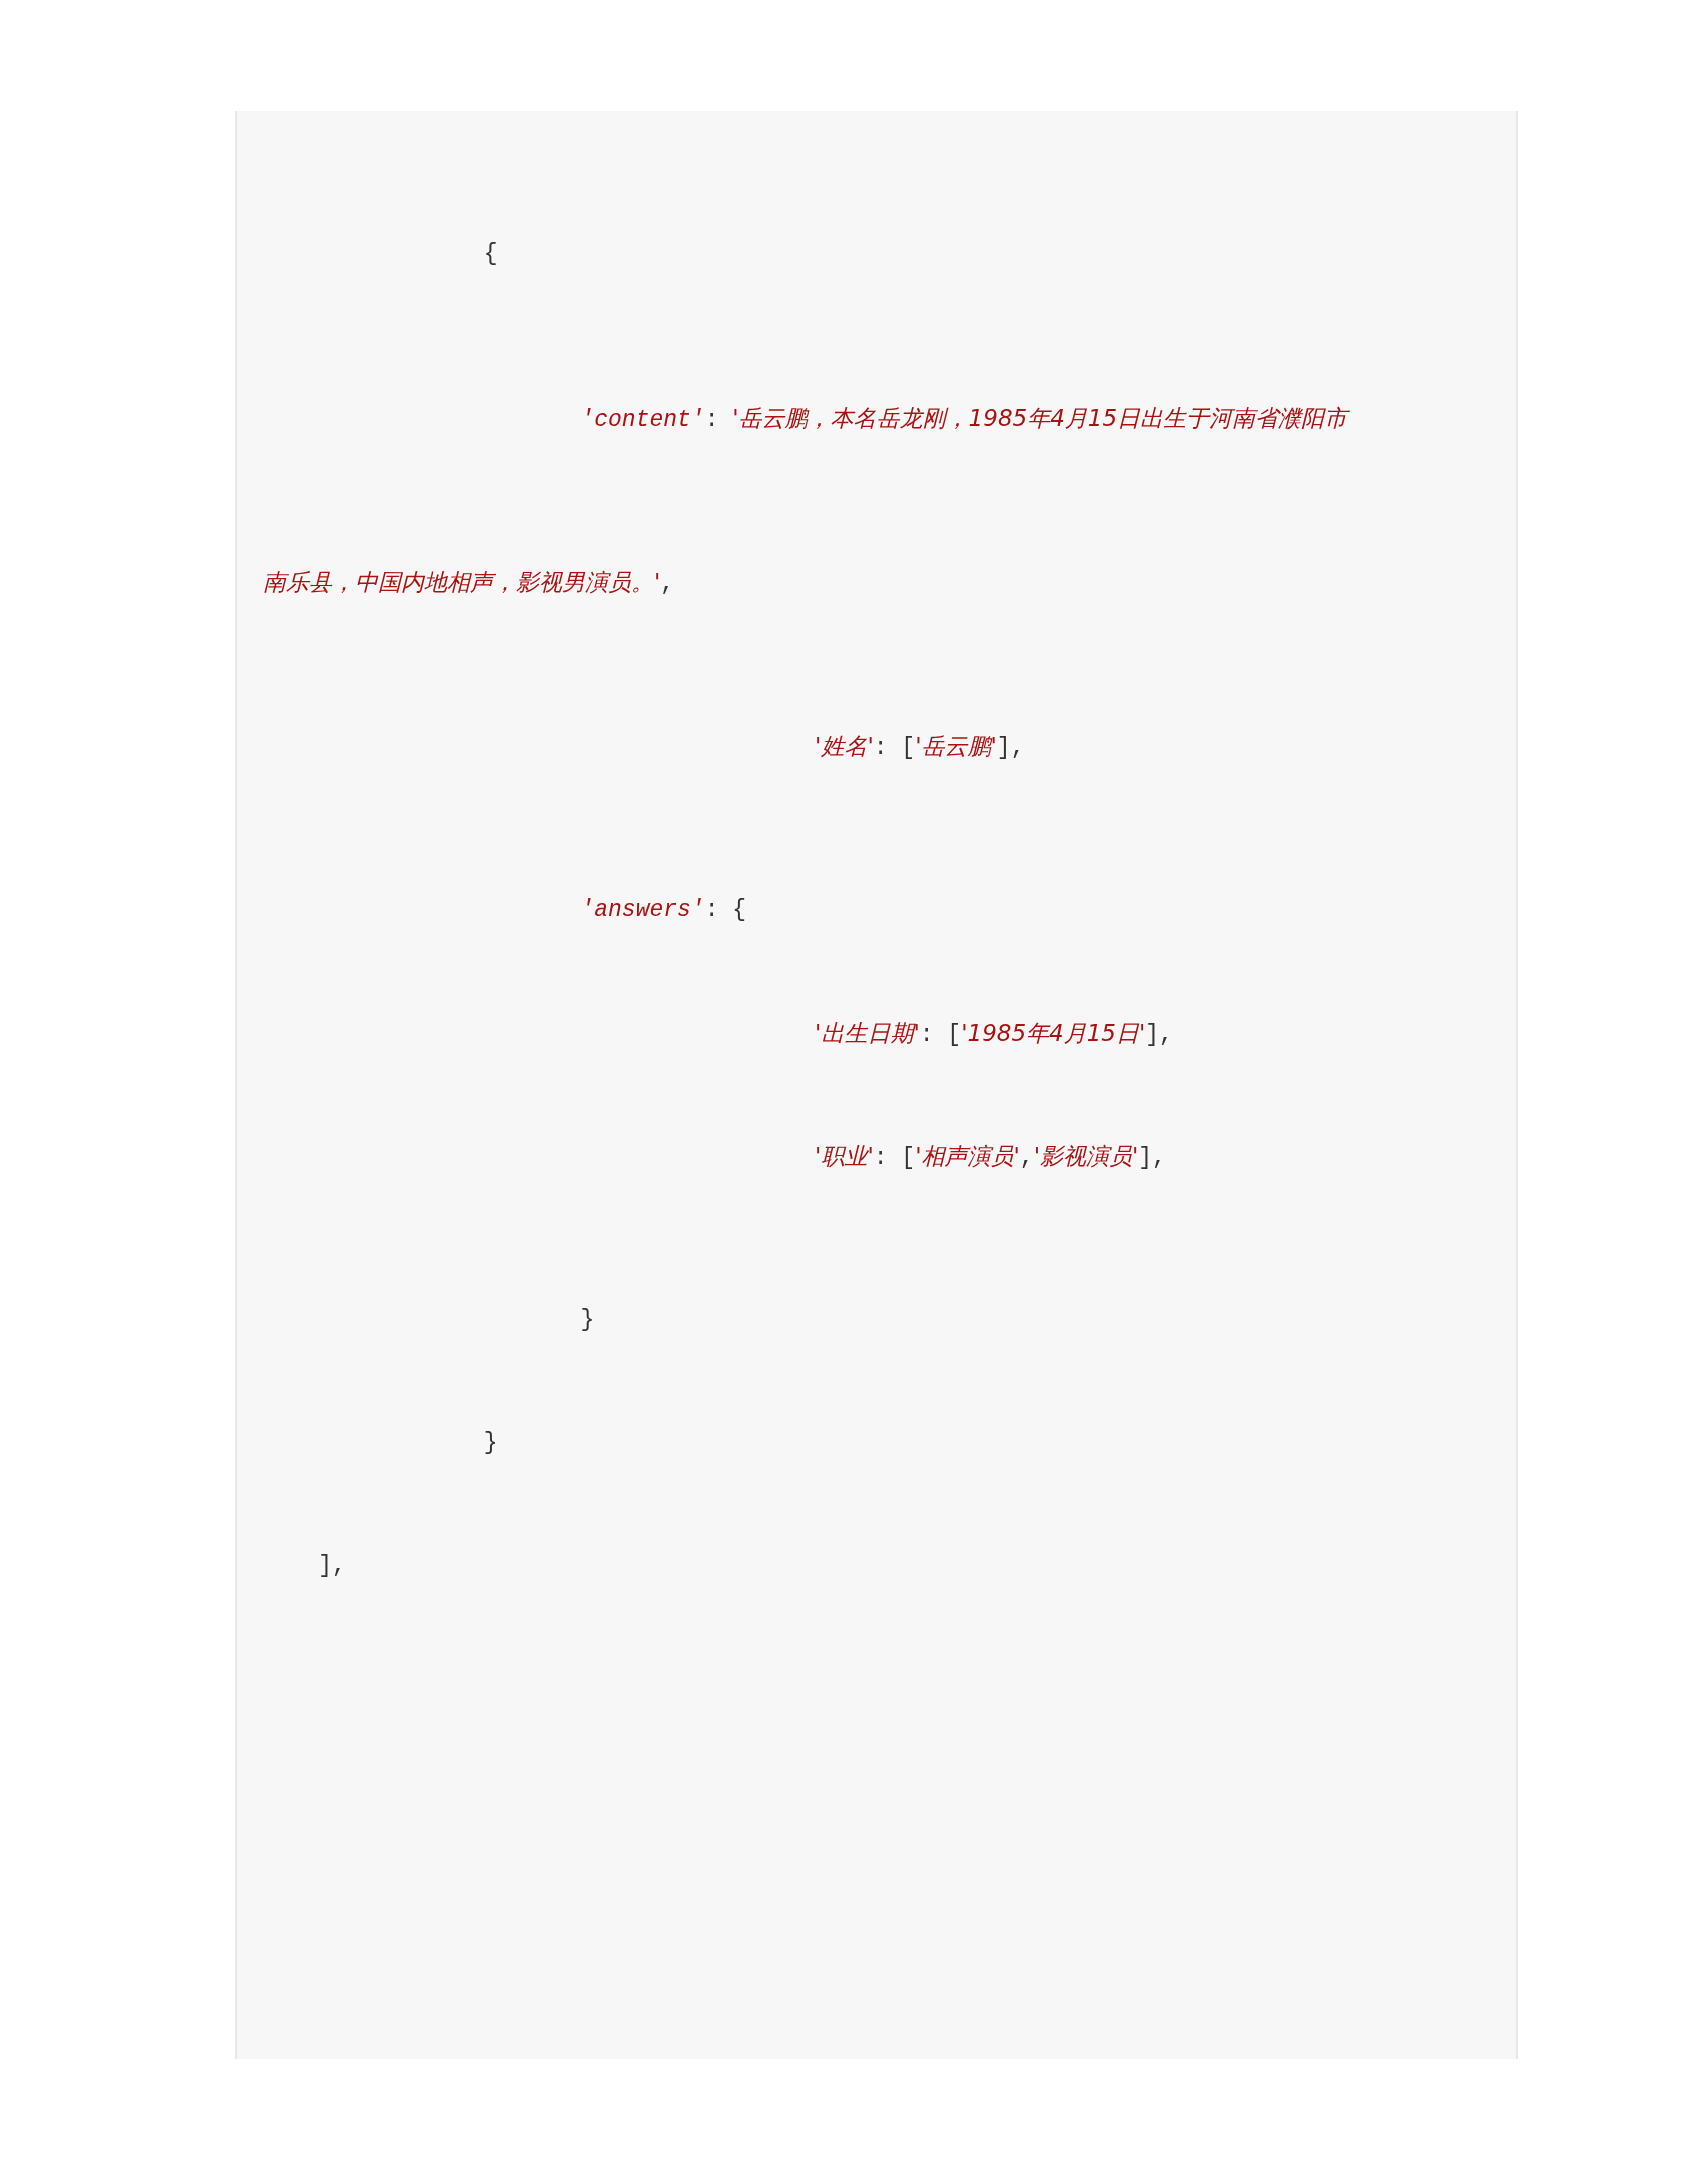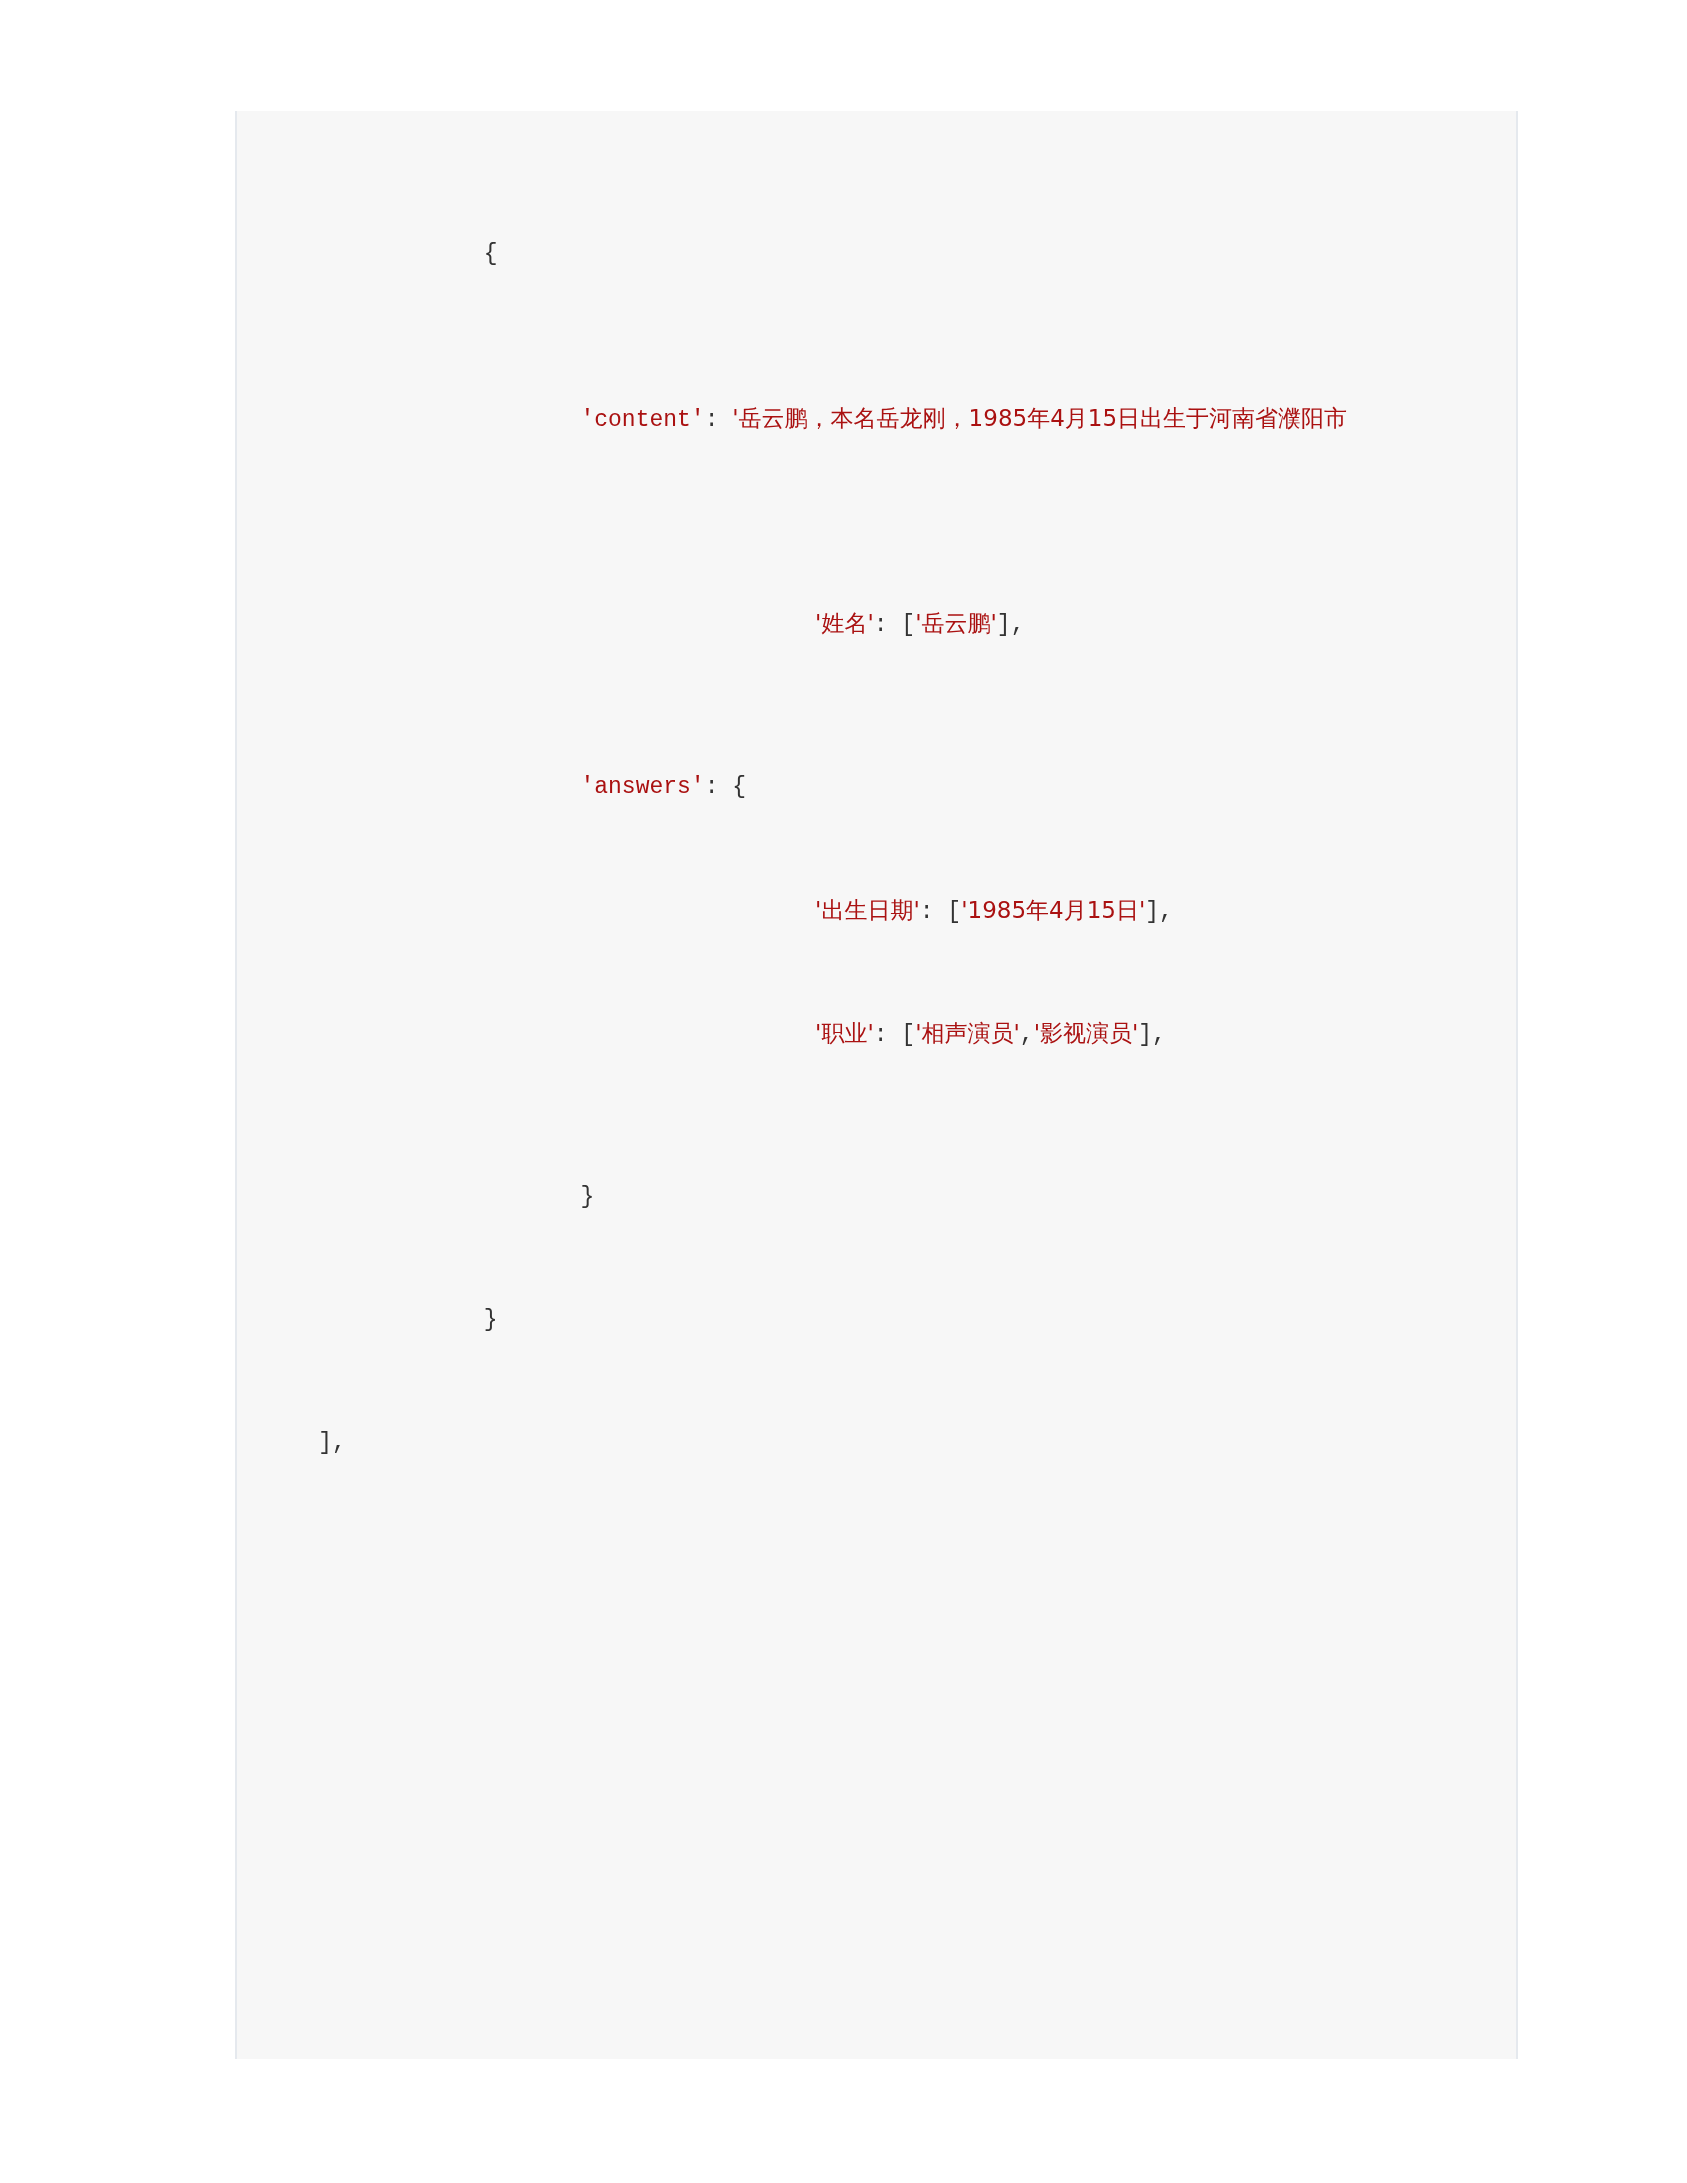--- a/index.html
+++ b/index.html
@@ -36,33 +36,34 @@
     line-height: 41px;
     color: #000000;
     white-space: pre;
   }
   .line {
     display: block;
     height: 41px;
     white-space: pre;
   }
   .p  { color: #333333; }   
-  .s  { color: #aa1111; }   
+  .s  { color: #aa1111; font-style: italic; }   
   .cjk { font-family: "DejaVu Sans", "Liberation Sans", sans-serif; margin-top: 32px; }
 </style>
 </head>
 <body>
 
 <div class="code-block">
   <div class="code">
     
     <span class="line"><span class="p">                {</span></span>
     
     <span class="line"><span>                       </span><span class="s">'content'</span><span class="p">: </span><span class="s cjk">'岳云鹏，本名岳龙刚，1985年4月15日出生于河南省濮阳市</span></span>
     
+    <span class="line"><span class="s cjk">南乐县，中国内地相声，影视男演员。'</span><span class="p">,</span></span>
     
     <span class="line"><span>                                        </span><span class="s cjk">'姓名'</span><span class="p">: [</span><span class="s cjk">'岳云鹏'</span><span class="p">],</span></span>
     
     <span class="line"><span>                       </span><span class="s">'answers'</span><span class="p">: {</span></span>
     <span class="line"><span>                                        </span><span class="s cjk">'出生日期'</span><span class="p">: [</span><span class="s cjk">'1985年4月15日'</span><span class="p">],</span></span>
     <span class="line"><span>                                        </span><span class="s cjk">'职业'</span><span class="p">: [</span><span class="s cjk">'相声演员'</span><span class="p">,</span><span class="s cjk">'影视演员'</span><span class="p">],</span></span>
     
     <span class="line"><span class="p">                       }</span></span>
     <span class="line"><span class="p">                }</span></span>
     <span class="line"><span class="p">    ],</span></span>

